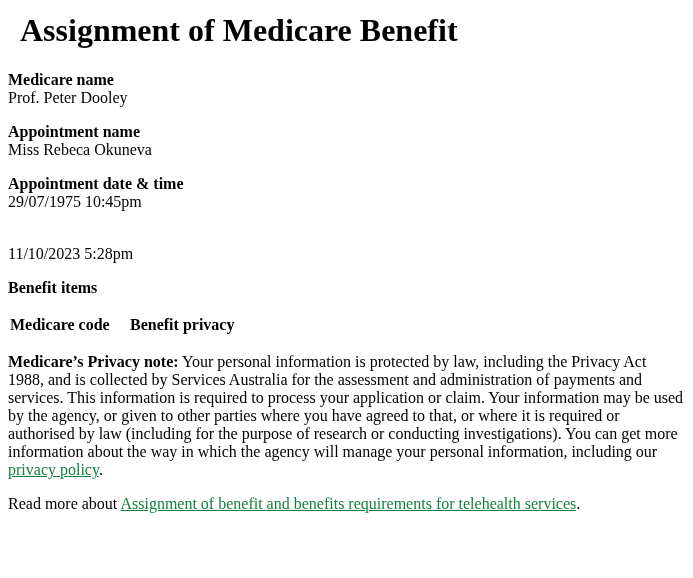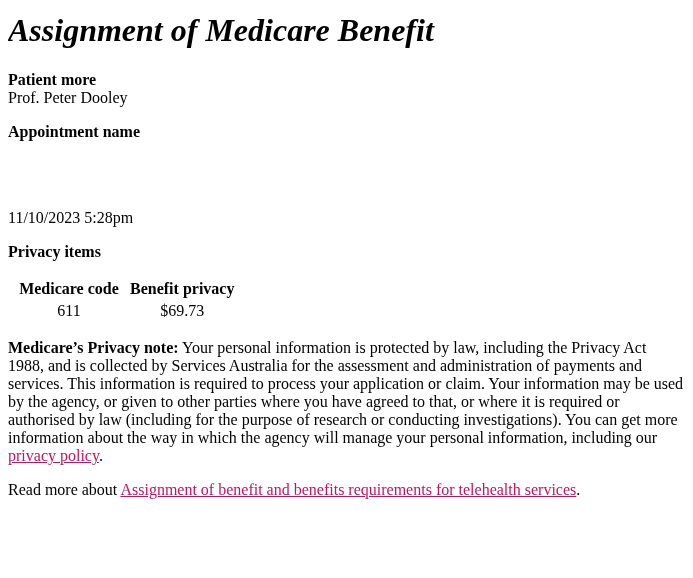--- a/index.html
+++ b/index.html
@@ -10,83 +10,80 @@
     margin: 8px;
     width: 677px;
     color: #000000;
     font-family: "Liberation Serif", "DejaVu Serif", serif;
     font-size: 16px;
     line-height: normal;
   }
   h1 {
     font-size: 32px;
     font-weight: bold;
-    margin: 4px 0 22px 0;
-    font-style: italic;
+    margin: 4px 0 22px 12px;
   }
   p { margin: 16px 0; }
   .field strong { font-weight: bold; }
   table {
     border-collapse: separate;
     border-spacing: 2px;
     margin: 16px 0;
   }
   th, td {
-    text-align: center;
+    text-align: left;
     vertical-align: top;
     padding: 1px 0;
     font-size: 16px;
   }
   th { font-weight: bold; }
   th:first-child, td:first-child { width: 118px; }
   a {
-    color: #be185d;
+    color: #15803d;
     text-decoration: underline;
     cursor: pointer;
   }
 </style>
 </head>
 <body>
 
 <h1>Assignment of Medicare Benefit</h1>
 
 <p class="field">
-  <strong>Patient more</strong><br>
+  <strong>Medicare name</strong><br>
   <span>Prof. Peter Dooley</span>
 </p>
 
 <p class="field">
   <strong>Appointment name</strong><br>
+  <span>Miss Rebeca Okuneva</span>
 </p>
 
 <p class="field">
-  <br>
+  <strong>Appointment date &amp; time</strong><br>
+  <span>29/07/1975 10:45pm</span>
 </p>
 
 <p class="field">
   <br>
   <span>11/10/2023 5:28pm</span>
 </p>
 
 <p class="field">
-  <strong>Privacy items</strong>
+  <strong>Benefit items</strong>
 </p>
 
 <table>
   <thead>
     <tr>
       <th>Medicare code</th>
       <th>Benefit privacy</th>
     </tr>
   </thead>
   <tbody>
-    <tr>
-      <td>611</td>
-      <td>$69.73</td>
-    </tr>
   </tbody>
 </table>
 
 <p>
   <strong>Medicare’s Privacy note:</strong><span> Your personal information is protected by law, including the Privacy Act 1988, and is collected by Services Australia for the assessment and administration of payments and services. This information is required to process your application or claim. Your information may be used by the agency, or given to other parties where you have agreed to that, or where it is required or authorised by law (including for the purpose of research or conducting investigations). You can get more information about the way in which the agency will manage your personal information, including our </span><a href="#">privacy policy</a><span>.</span>
 </p>
 
 <p>
   <span>Read more about </span><a href="#">Assignment of benefit and benefits requirements for telehealth services</a><span>.</span>
 </p>

